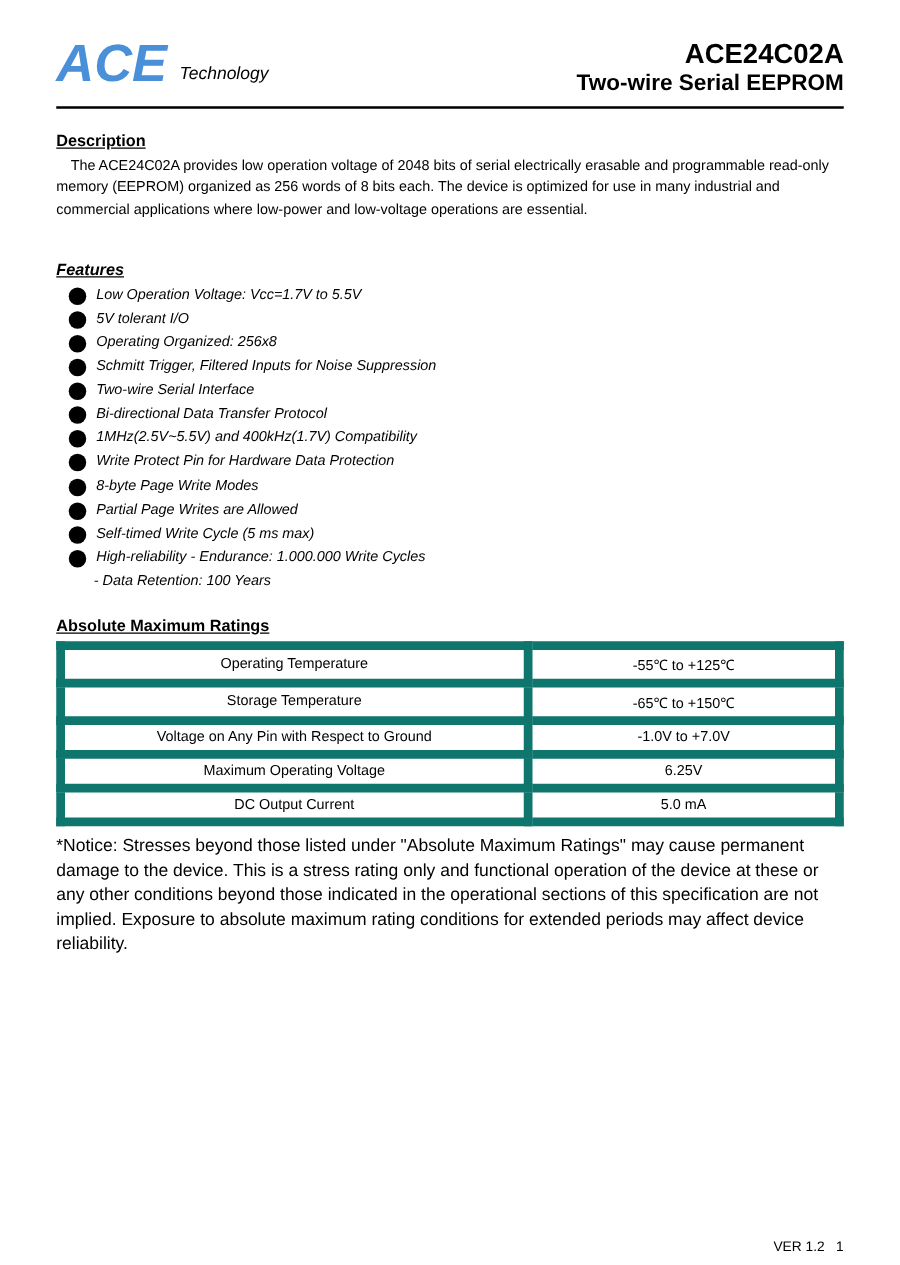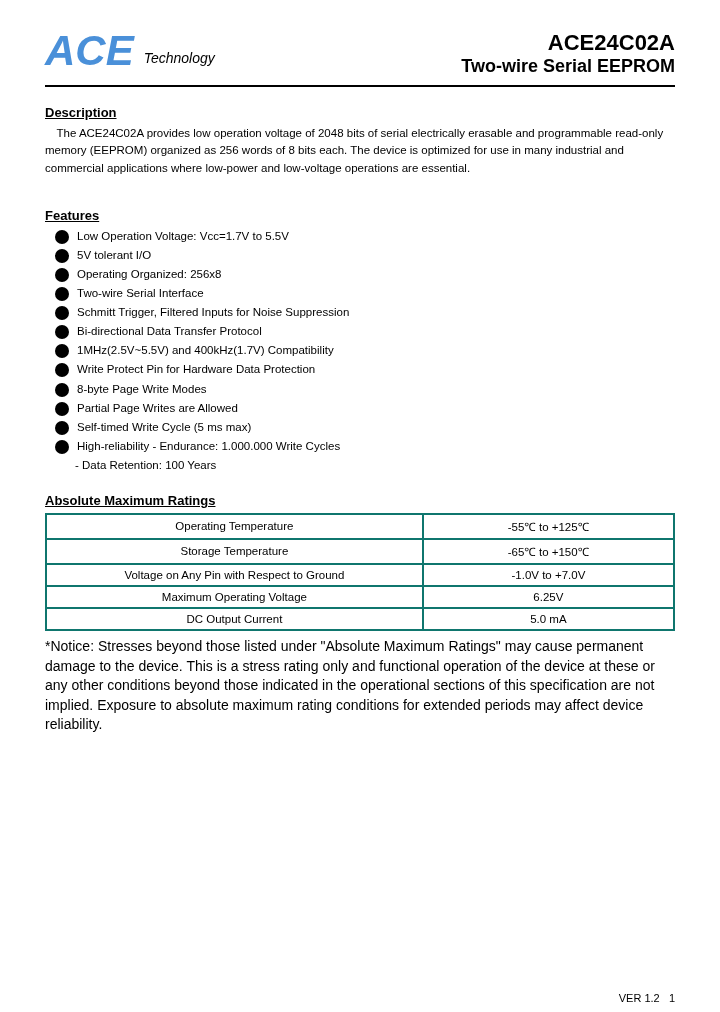--- a/index.html
+++ b/index.html
@@ -82,20 +82,21 @@
     }
 
     .description-text {
       font-size: 11.5px;
       line-height: 1.5;
       text-indent: 1em;
     }
 
     .features-section {
       margin-bottom: 20px;
+      font-style: italic;
     }
 
     .features-list {
       list-style: none;
       padding-left: 10px;
     }
 
     .features-list li {
       display: flex;
       align-items: flex-start;
@@ -130,21 +131,21 @@
     }
 
     .ratings-table {
       width: 100%;
       border-collapse: collapse;
       font-size: 11.5px;
       margin-top: 5px;
     }
 
     .ratings-table td {
-      border: 2px solid #0f766e;
+      border: 7px solid #0f766e;
       padding: 4px 10px;
       text-align: center;
     }
 
     .ratings-table td:first-child {
       text-align: center;
       width: 60%;
     }
 
     .ratings-table td:last-child {
@@ -196,25 +197,25 @@
       <li>
         <span class="bullet"></span>
         <span>5V tolerant I/O</span>
       </li>
       <li>
         <span class="bullet"></span>
         <span>Operating Organized: 256x8</span>
       </li>
       <li>
         <span class="bullet"></span>
+        <span>Schmitt Trigger, Filtered Inputs for Noise Suppression</span>
+      </li>
+      <li>
+        <span class="bullet"></span>
         <span>Two-wire Serial Interface</span>
-      </li>
-      <li>
-        <span class="bullet"></span>
-        <span>Schmitt Trigger, Filtered Inputs for Noise Suppression</span>
       </li>
       <li>
         <span class="bullet"></span>
         <span>Bi-directional Data Transfer Protocol</span>
       </li>
       <li>
         <span class="bullet"></span>
         <span>1MHz(2.5V~5.5V) and 400kHz(1.7V) Compatibility</span>
       </li>
       <li>

